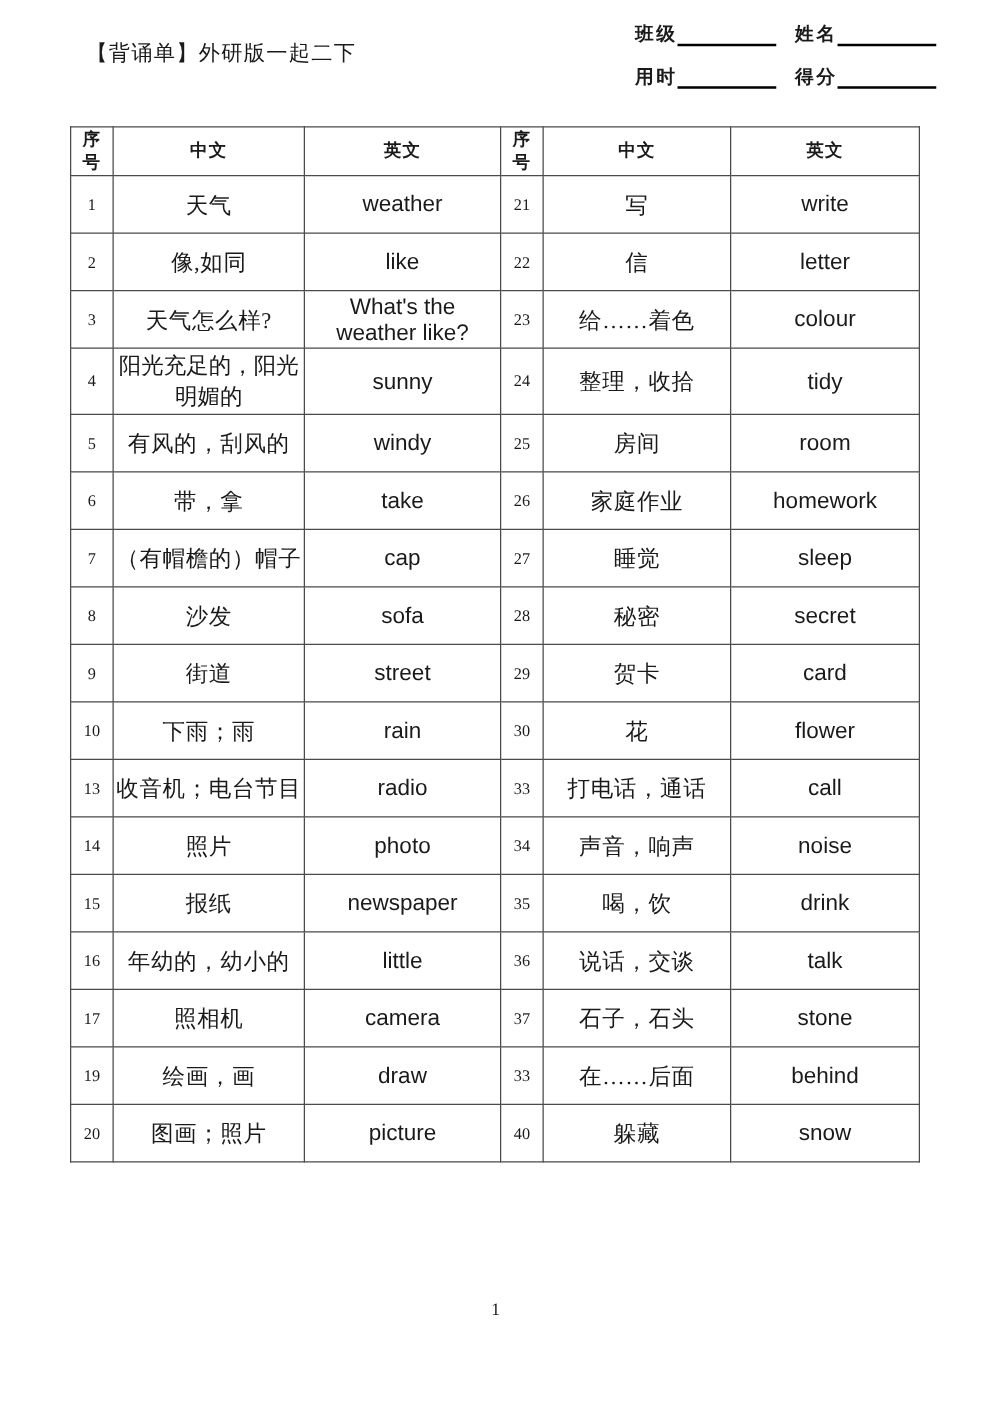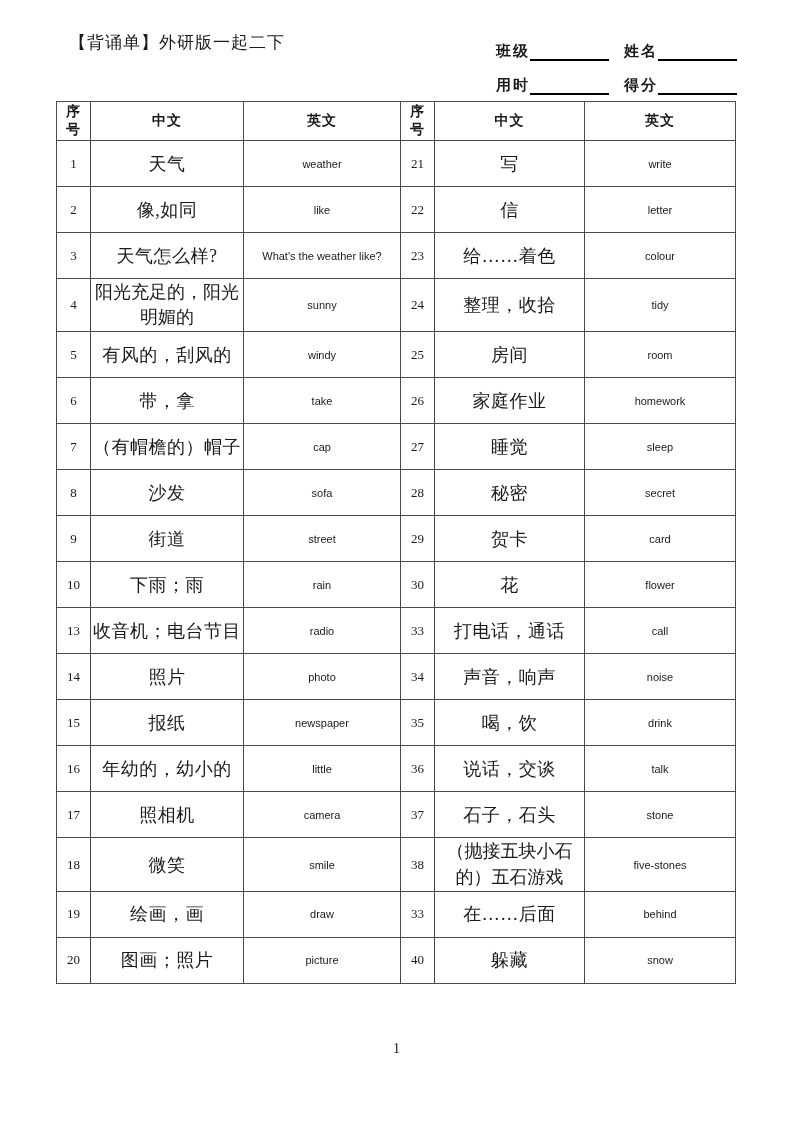--- a/index.html
+++ b/index.html
@@ -18,26 +18,25 @@
     position: absolute;
     left: 69px;
     top: 31px;
     font-size: 17px;
     font-weight: normal;
     letter-spacing: 1px;
     white-space: nowrap;
   }
   .fields-row {
     position: absolute;
-    left: 496px;
+    left: 508px;
     display: flex;
     gap: 15px;
     font-size: 15px;
     white-space: nowrap;
-    margin-top: 24px;
   }
   .fields-row.r1 { top: 18px; }
   .fields-row.r2 { top: 52px; }
   .field { display: flex; align-items: flex-end; }
   .field .label { font-weight: bold; letter-spacing: 2px; }
   .field .line {
     display: inline-block;
     width: 79px;
     height: 15px;
     border-bottom: 2px solid #000;
@@ -61,21 +60,21 @@
   }
   .vocab thead th {
     height: 29px;
     font-size: 14px;
     font-weight: bold;
     letter-spacing: 1px;
   }
   .vocab tbody td { height: 43px; }
   .col-num  { font-size: 13px; font-family: "Liberation Serif", serif; }
   .col-zh   { font-size: 18px; letter-spacing: 0.5px; }
-  .col-en   { font-size: 11px; font-family: "Liberation Sans", sans-serif; margin-top: 40px; }
+  .col-en   { font-size: 18px; font-family: "Liberation Sans", sans-serif; margin-top: 40px; }
   .wrap-left { text-align: left; line-height: 1.4; letter-spacing: 0; }
 
   
   .page-number {
     position: absolute;
     top: 1041px;
     left: 0;
     width: 100%;
     text-align: center;
     font-size: 14px;
@@ -244,28 +243,20 @@
         </tr>
         <tr>
           <td class="col-num">17</td>
           <td class="col-zh">照相机</td>
           <td class="col-en">camera</td>
           <td class="col-num">37</td>
           <td class="col-zh">石子，石头</td>
           <td class="col-en">stone</td>
         </tr>
         <tr>
-          <td class="col-num">18</td>
-          <td class="col-zh">微笑</td>
-          <td class="col-en">smile</td>
-          <td class="col-num">38</td>
-          <td class="col-zh wrap-left">（抛接五块小石的）五石游戏</td>
-          <td class="col-en">five-stones</td>
-        </tr>
-        <tr>
           <td class="col-num">19</td>
           <td class="col-zh">绘画，画</td>
           <td class="col-en">draw</td>
           <td class="col-num">33</td>
           <td class="col-zh">在……后面</td>
           <td class="col-en">behind</td>
         </tr>
         <tr>
           <td class="col-num">20</td>
           <td class="col-zh">图画；照片</td>

